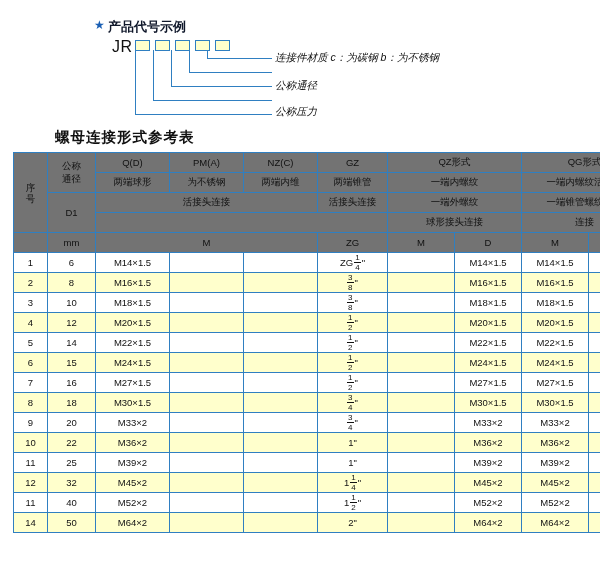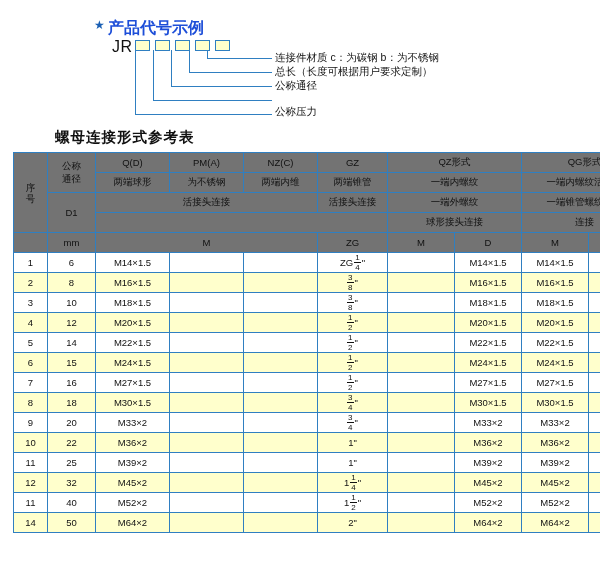--- a/index.html
+++ b/index.html
@@ -9,21 +9,21 @@
     font-family:"Liberation Sans","DejaVu Sans",sans-serif;
     color:#111;
     position:relative;
     overflow:hidden;
   }
 
   
   .diagram{position:relative;height:128px;}
   .diagram-title{
     position:absolute;left:108px;top:18px;
-    font-size:16px;font-weight:bold;color:#1d4ed8;
+    font-size:13px;font-weight:bold;color:#0f172a;
     white-space:nowrap;
   }
   .star{
     position:absolute;left:94px;top:19px;
     color:#1a5fb4;font-size:12px;line-height:12px;
   }
   .code-jr{
     position:absolute;left:112px;top:38px;
     font-size:16px;letter-spacing:0.5px;
   }
@@ -31,21 +31,21 @@
   .boxes i{
     display:block;width:13px;height:9px;
     border:1px solid #2f7fc1;background:#ffffcc;
   }
 
   
   .vline{position:absolute;width:1px;background:#2f7fc1;}
   .hline{position:absolute;height:1px;background:#2f7fc1;}
 
   .note{
-    position:absolute;font-size:10.5px;white-space:nowrap;color:#111;
+    position:absolute;font-size:10.5px;white-space:nowrap;color:#111;font-style:italic;
   }
 
   
   .sec-title{
     position:absolute;left:15px;top:128px;
     font-size:14.5px;font-weight:bold;color:#111;
     letter-spacing:1px;
     padding-left:40px;
   }
 
@@ -110,21 +110,20 @@
   <div class="vline" style="left:171px;top:50px;height:36px;"></div>
   <div class="hline" style="left:171px;top:86px;width:101px;"></div>
 
   <div class="vline" style="left:153px;top:50px;height:50px;"></div>
   <div class="hline" style="left:153px;top:100px;width:119px;"></div>
 
   <div class="vline" style="left:135px;top:50px;height:64px;"></div>
   <div class="hline" style="left:135px;top:114px;width:137px;"></div>
 
   <div class="note" style="left:275px;top:51px;">连接件材质  c：为碳钢  b：为不锈钢</div>
-  <div class="note" style="left:275px;top:65px;">总长（长度可根据用户要求定制）</div>
   <div class="note" style="left:275px;top:79px;">公称通径</div>
   <div class="note" style="left:275px;top:93px;margin-top:12px;">公称压力</div>
 </div>
 
 <div class="sec-title">螺母连接形式参考表</div>
 
 <div class="tbl-wrap">
   <table>
     <colgroup>
       <col class="col-idx">

